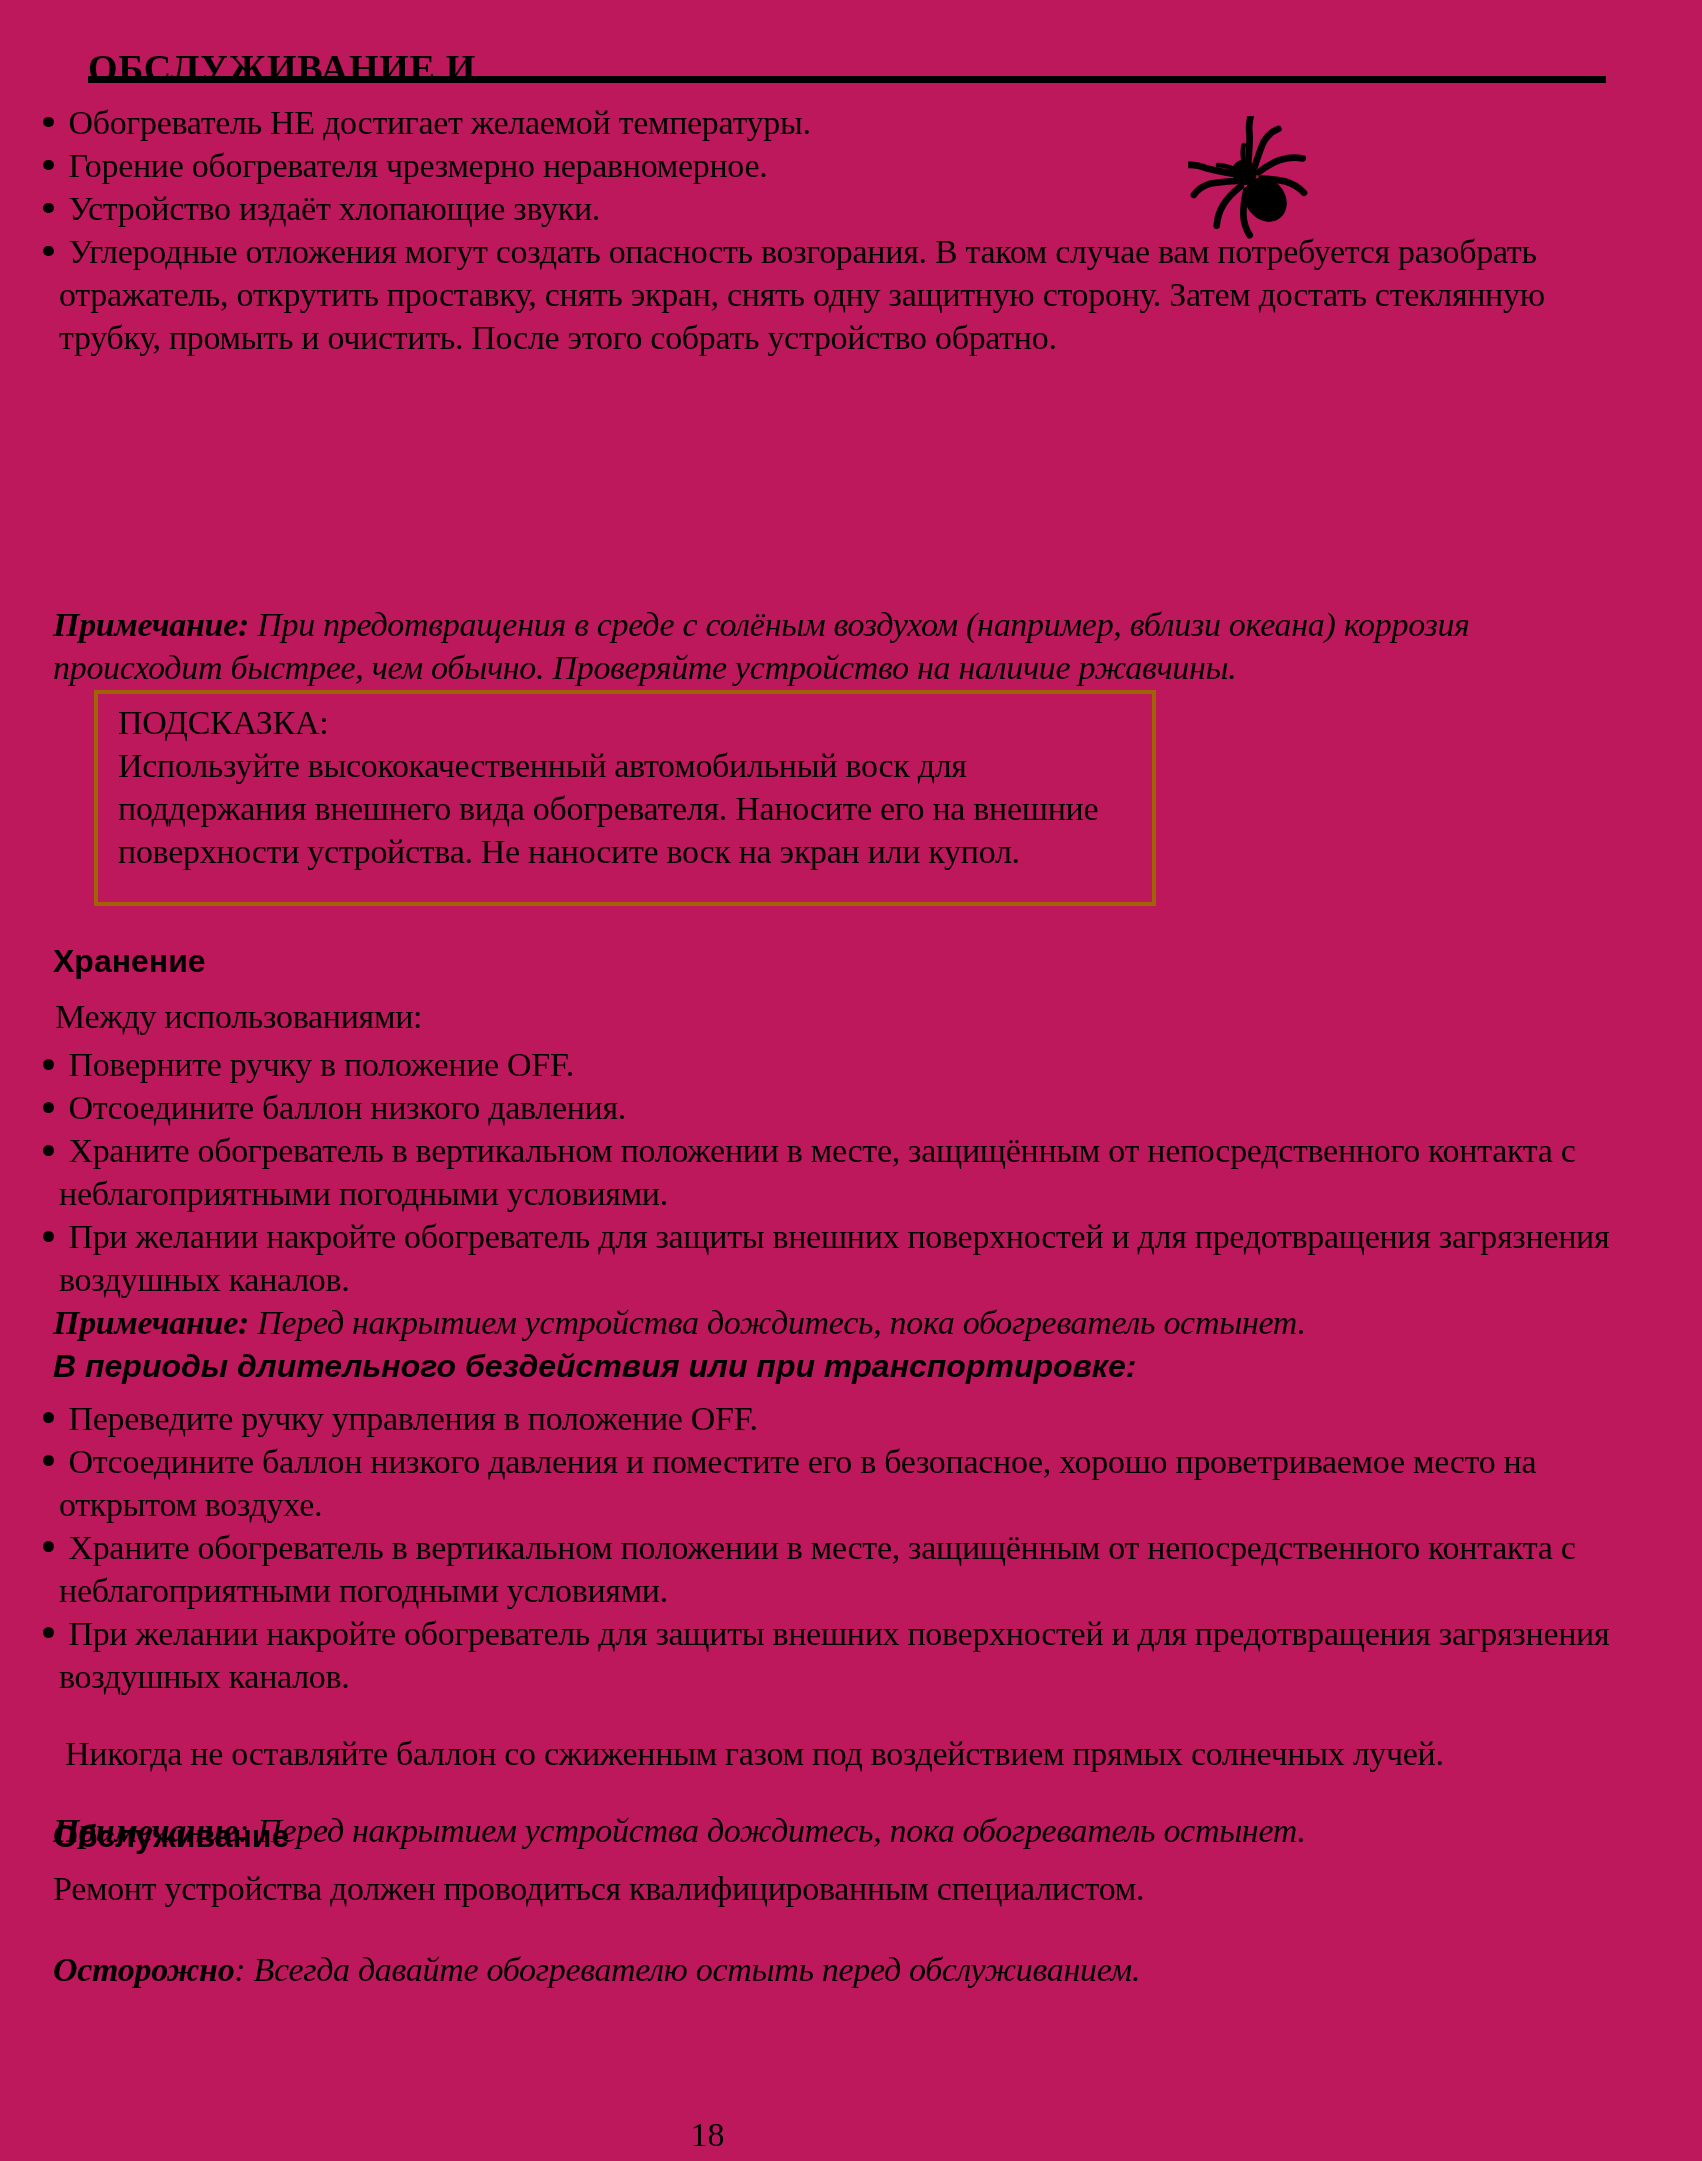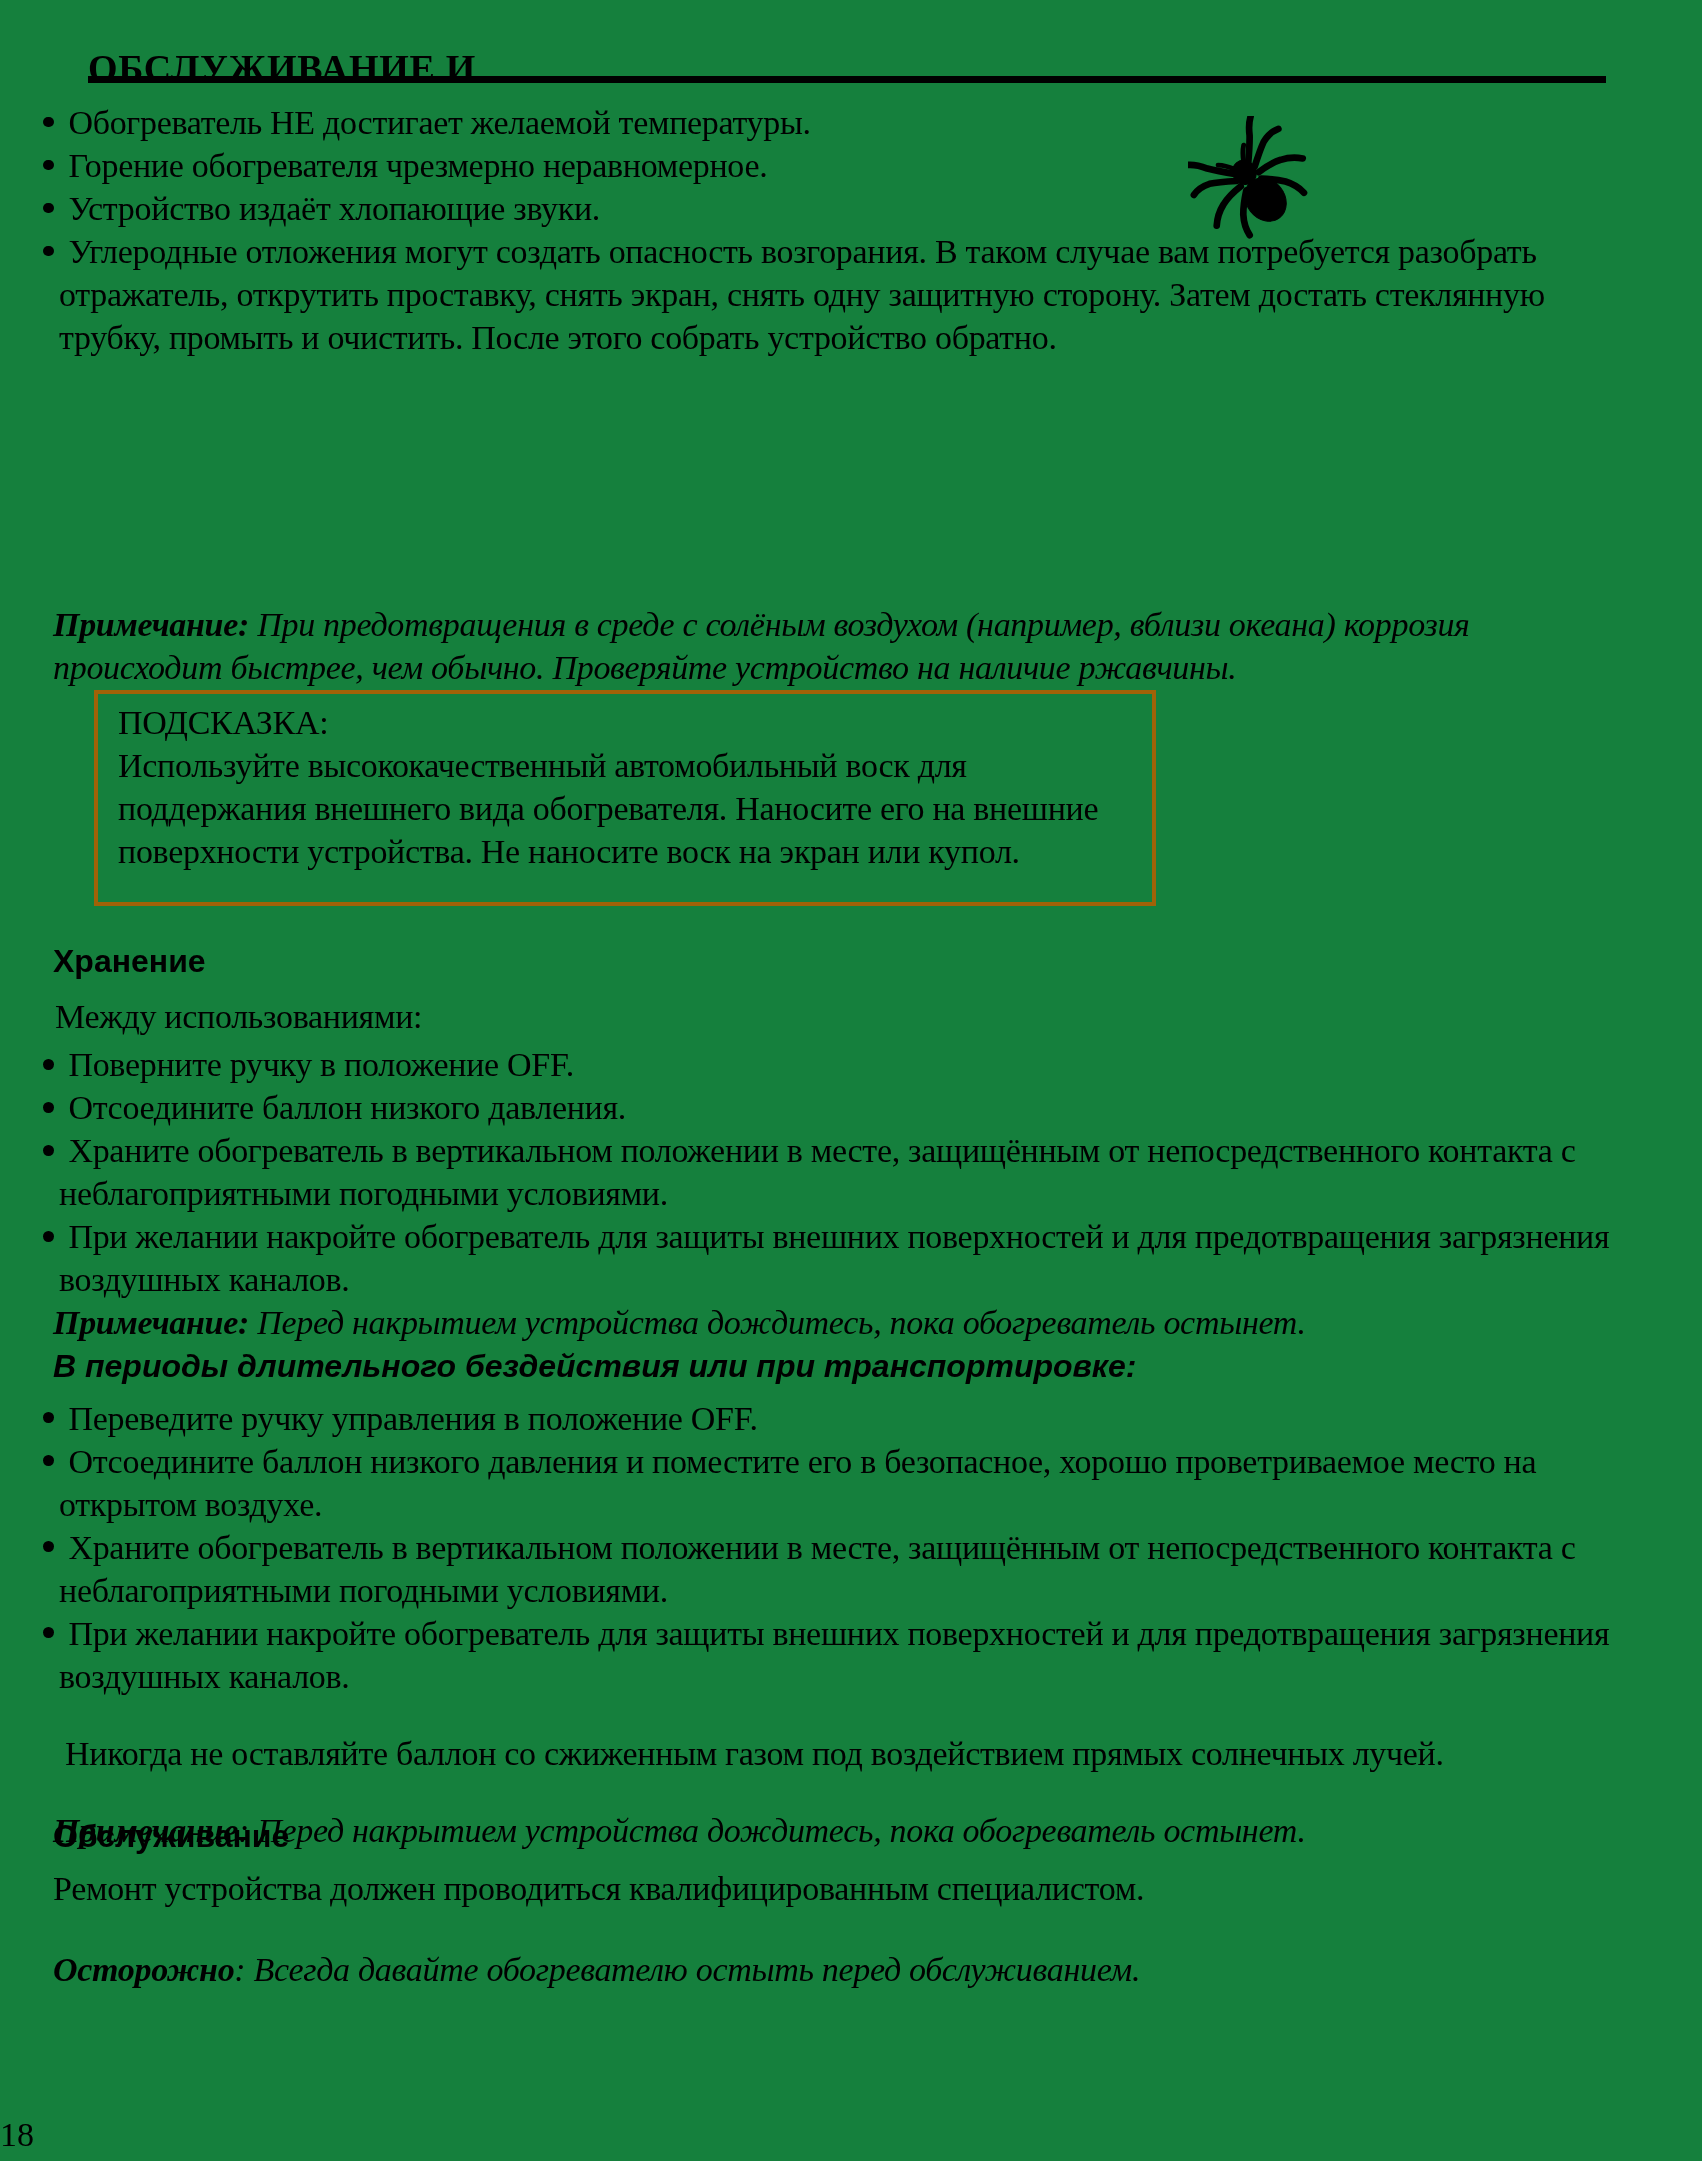--- a/index.html
+++ b/index.html
@@ -1,19 +1,19 @@
 <!DOCTYPE html>
 <html lang="ru" style="font-size:10.8px"><head>
 <meta charset="utf-8">
 <style>
   html,body{margin:0;padding:0;background:#d8d8d8;}
   .page{
     position:relative;
     width:1703px;height:2161px;
-    background:#15803d;
+    background:#be185d;
     color:#000;
     font-family:"Liberation Serif", serif;
     overflow:hidden;
   }
   
   .doc-title{
     position:absolute;left:88px;top:23px;
     font-size:38px;font-weight:bold;line-height:1.1;
     letter-spacing:0.7px;white-space:nowrap;
   }
@@ -63,21 +63,21 @@
   .intro-line{margin:14px 0 0 55px;}
   .sec-storage ul.bullets{margin-top:5.4px;width:1620px;}
   .sec-longterm ul.bullets{margin-top:10.8px;width:1620px;}
   .inline-note{margin:0 0 0 53px;}
   .sun-line{margin-left:65px;}
   .sec-service .service-text{margin:10.8px 0 0 53px;width:1572px;}
   .sec-service .caution-line{margin:38px 0 0 53px;width:1572px;}
   
   .page-number{
     position:absolute;left:0;top:2115px;width:1415px;
-    text-align:left;font-size:34px;line-height:40px;
+    text-align:center;font-size:34px;line-height:40px;
   }
   
   .spider{position:absolute;left:1188px;top:116px;width:134px;height:140px;}
   .spider path, .spider ellipse{stroke:#000;}
 </style>
 </head>
 <body>
 
 <div class="page">
 

